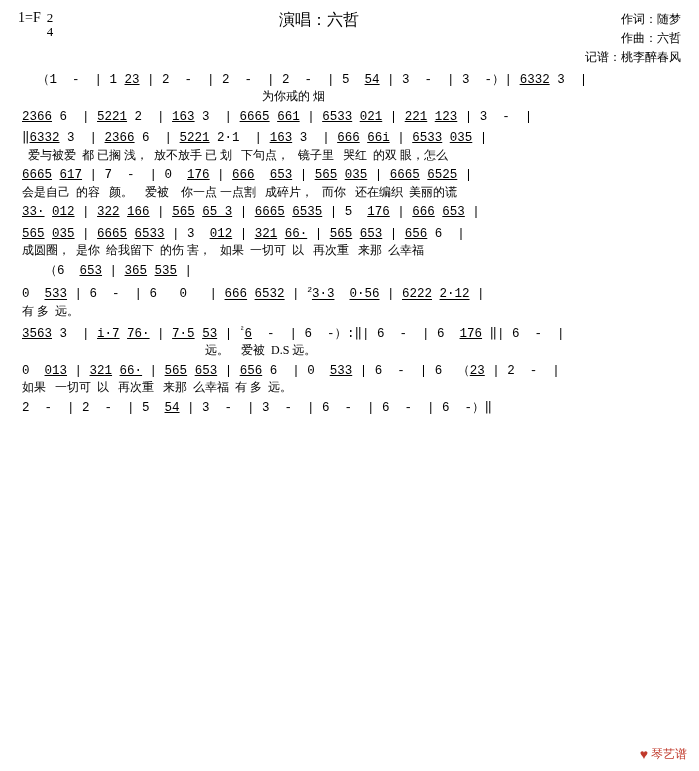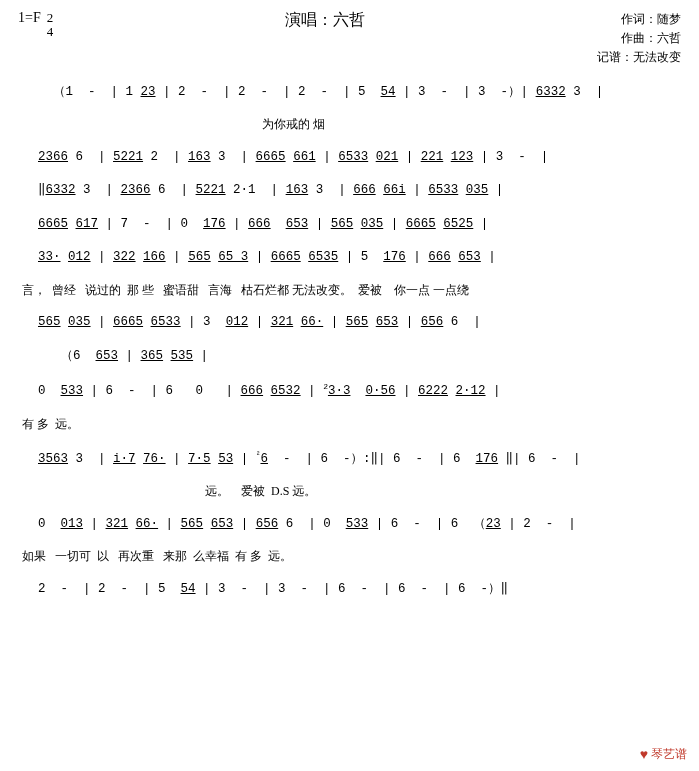--- a/index.html
+++ b/index.html
@@ -77,21 +77,21 @@
     
     .score-area {
       padding: 0 4px;
     }
     
     .row-pair {
       margin-bottom: 4px;
     }
     
     pre {
-      margin: 16px;
+      margin: 0;
       font-family: "Courier New", monospace;
       font-size: 12.5px;
       white-space: pre;
       line-height: 1.45;
     }
     .lyr {
       font-family: SimSun, "宋体", serif;
       font-size: 12px;
       white-space: pre;
       line-height: 1.3;
@@ -108,50 +108,52 @@
       <span class="key-sig">1=F</span>
       <span class="time-sig">
         <span>2</span>
         <span>4</span>
       </span>
     </div>
     <div class="meta-center">演唱：六哲</div>
     <div class="meta-right">
       <div>作词：随梦</div>
       <div>作曲：六哲</div>
-      <div>记谱：无法改变</div>
+      <div>记谱：桃李醉春风</div>
     </div>
   </div>
 
   <div class="score-area">
 
     <div class="row-pair">
       <pre class="n">  （1  -  | 1 <span style="text-decoration:underline">23</span> | 2  -  | 2  -  | 2  -  | 5  <span style="text-decoration:underline">54</span> | 3  -  | 3  -）| <span style="text-decoration:underline">6332</span> 3  |</pre>
       <span class="lyr">                                                                                为你戒的 烟</span>
     </div>
 
     <div class="row-pair">
       <pre class="n"><span style="text-decoration:underline">2366</span> 6  | <span style="text-decoration:underline">5221</span> 2  | <span style="text-decoration:underline">163</span> 3  | <span style="text-decoration:underline">6665</span> <span style="text-decoration:underline">661</span> | <span style="text-decoration:underline">6533</span> <span style="text-decoration:underline">021</span> | <span style="text-decoration:underline">221</span> <span style="text-decoration:underline">123</span> | 3  -  |</pre>
     </div>
 
     <div class="row-pair">
       <pre class="n">‖<span style="text-decoration:underline">6332</span> 3  | <span style="text-decoration:underline">2366</span> 6  | <span style="text-decoration:underline">5221</span> 2·1  | <span style="text-decoration:underline">163</span> 3  | <span style="text-decoration:underline">666</span> <span style="text-decoration:underline">66i</span> | <span style="text-decoration:underline">6533</span> <span style="text-decoration:underline">035</span> |</pre>
+      <span class="lyr">  爱与被爱  都 已搁 浅，  放不放手 已 划   下句点，   镜子里   哭红  的双 眼，怎么</span>
     </div>
 
     <div class="row-pair">
       <pre class="n"><span style="text-decoration:underline">6665</span> <span style="text-decoration:underline">617</span> | 7  -  | 0  <span style="text-decoration:underline">176</span> | <span style="text-decoration:underline">666</span>  <span style="text-decoration:underline">653</span> | <span style="text-decoration:underline">565</span> <span style="text-decoration:underline">035</span> | <span style="text-decoration:underline">6665</span> <span style="text-decoration:underline">6525</span> |</pre>
+      <span class="lyr">会是自己  的容   颜。    爱被    你一点 一点割   成碎片，   而你   还在编织  美丽的谎</span>
     </div>
 
     <div class="row-pair">
       <pre class="n"><span style="text-decoration:underline">33·</span> <span style="text-decoration:underline">012</span> | <span style="text-decoration:underline">322</span> <span style="text-decoration:underline">166</span> | <span style="text-decoration:underline">565</span> <span style="text-decoration:underline">65 3</span> | <span style="text-decoration:underline">6665</span> <span style="text-decoration:underline">6535</span> | 5  <span style="text-decoration:underline">176</span> | <span style="text-decoration:underline">666</span> <span style="text-decoration:underline">653</span> |</pre>
-      <span class="lyr">言，  曾经   说过的  那 些   蜜语甜   言海   枯石烂都 无法改变。  爱被    你一点 一点绕</span>
     </div>
 
     <div class="row-pair">
       <pre class="n"><span style="text-decoration:underline">565</span> <span style="text-decoration:underline">035</span> | <span style="text-decoration:underline">6665</span> <span style="text-decoration:underline">6533</span> | 3  <span style="text-decoration:underline">012</span> | <span style="text-decoration:underline">321</span> <span style="text-decoration:underline">66·</span> | <span style="text-decoration:underline">565</span> <span style="text-decoration:underline">653</span> | <span style="text-decoration:underline">656</span> 6  |</pre>
+      <span class="lyr">成圆圈，  是你  给我留下  的伤 害，   如果  一切可  以   再次重   来那  么幸福</span>
     </div>
 
     <div class="row-pair">
       <pre class="n">   （6  <span style="text-decoration:underline">653</span> | <span style="text-decoration:underline">365</span> <span style="text-decoration:underline">535</span> |</pre>
       <span class="lyr"></span>
     </div>
 
     <div class="row-pair">
       <pre class="n">0  <span style="text-decoration:underline">533</span> | 6  -  | 6   0   | <span style="text-decoration:underline">666</span> <span style="text-decoration:underline">6532</span> | <sup style="font-size:8px">2</sup><span style="text-decoration:underline">3·3</span>  <span style="text-decoration:underline">0·56</span> | <span style="text-decoration:underline">6222</span> <span style="text-decoration:underline">2·12</span> |</pre>
       <span class="lyr">有 多  远。</span>

